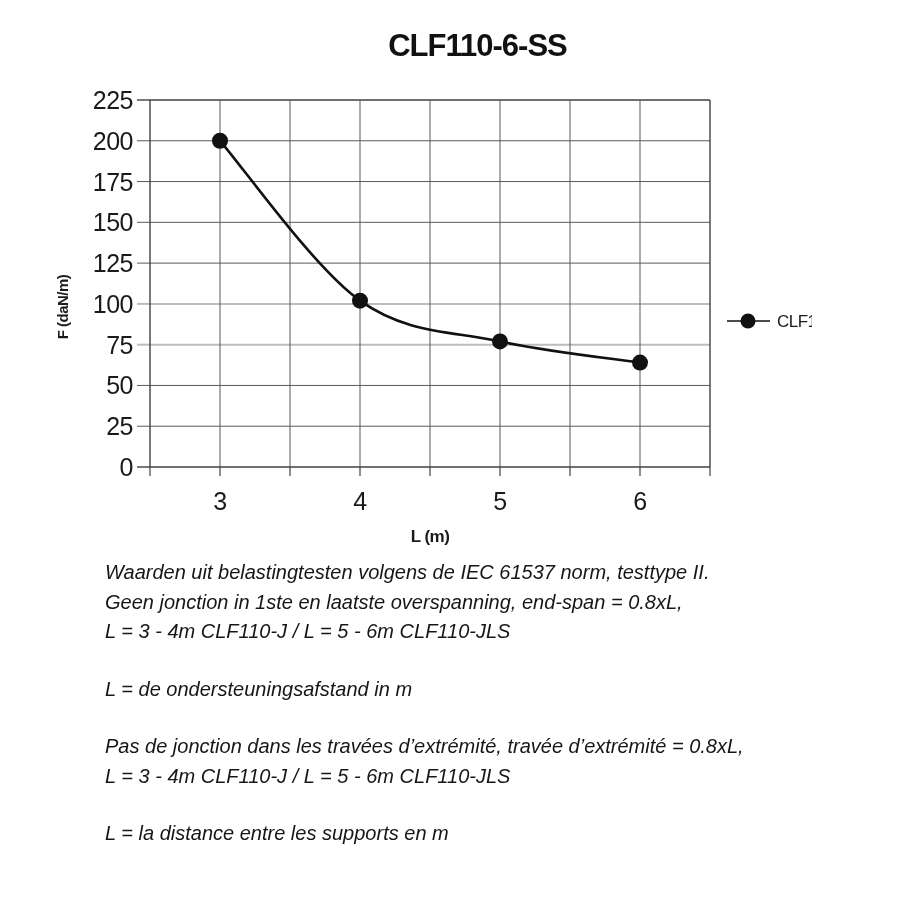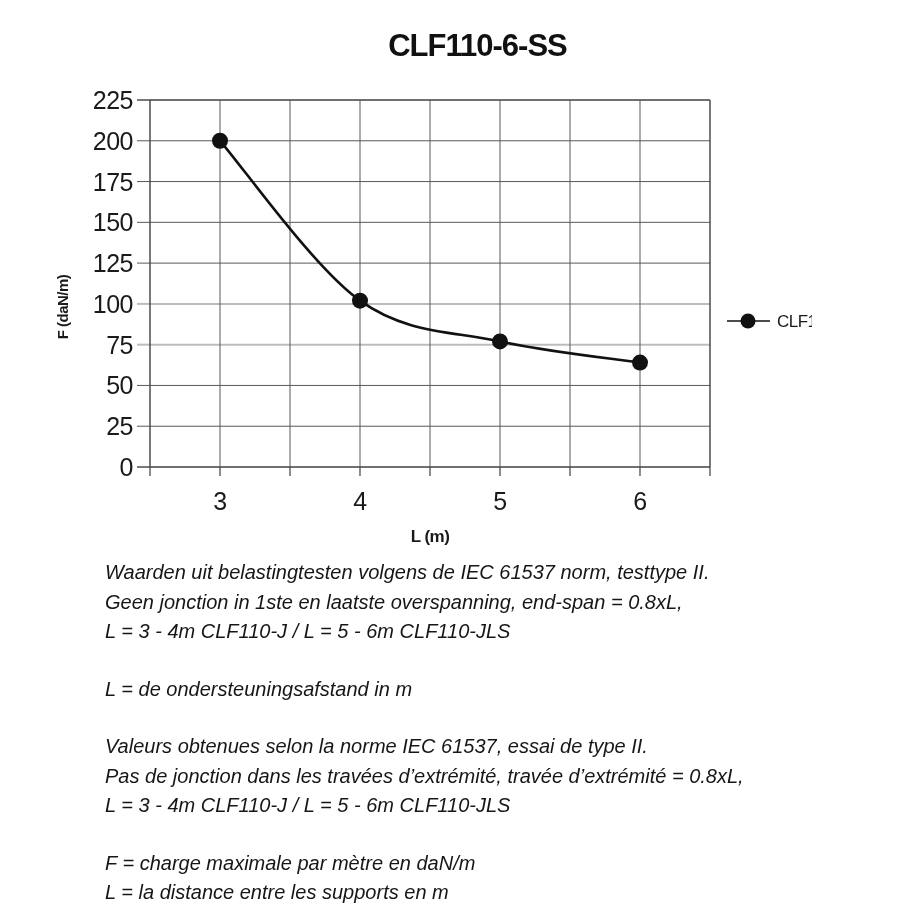--- a/index.html
+++ b/index.html
@@ -97,23 +97,21 @@
   <div class="notes">
     <p>
       <span class="line">Waarden uit belastingtesten volgens de IEC 61537 norm, testtype II.</span>
       <span class="line">Geen jonction in 1ste en laatste overspanning, end-span = 0.8xL,</span>
       <span class="line">L = 3 - 4m CLF110-J / L = 5 - 6m CLF110-JLS</span>
     </p>
     <p>
       <span class="line">L = de ondersteuningsafstand in m</span>
     </p>
     <p>
-      <span class="line">Valeurs obtenues selon la norme IEC 61537, essai de type II.</span>
       <span class="line">Pas de jonction dans les travées d’extrémité, travée d’extrémité = 0.8xL,</span>
       <span class="line">L = 3 - 4m CLF110-J / L = 5 - 6m CLF110-JLS</span>
     </p>
     <p>
-      <span class="line">F = charge maximale par mètre en daN/m</span>
       <span class="line">L = la distance entre les supports en m</span>
     </p>
   </div>
 
 </div>
 
 </body></html>

